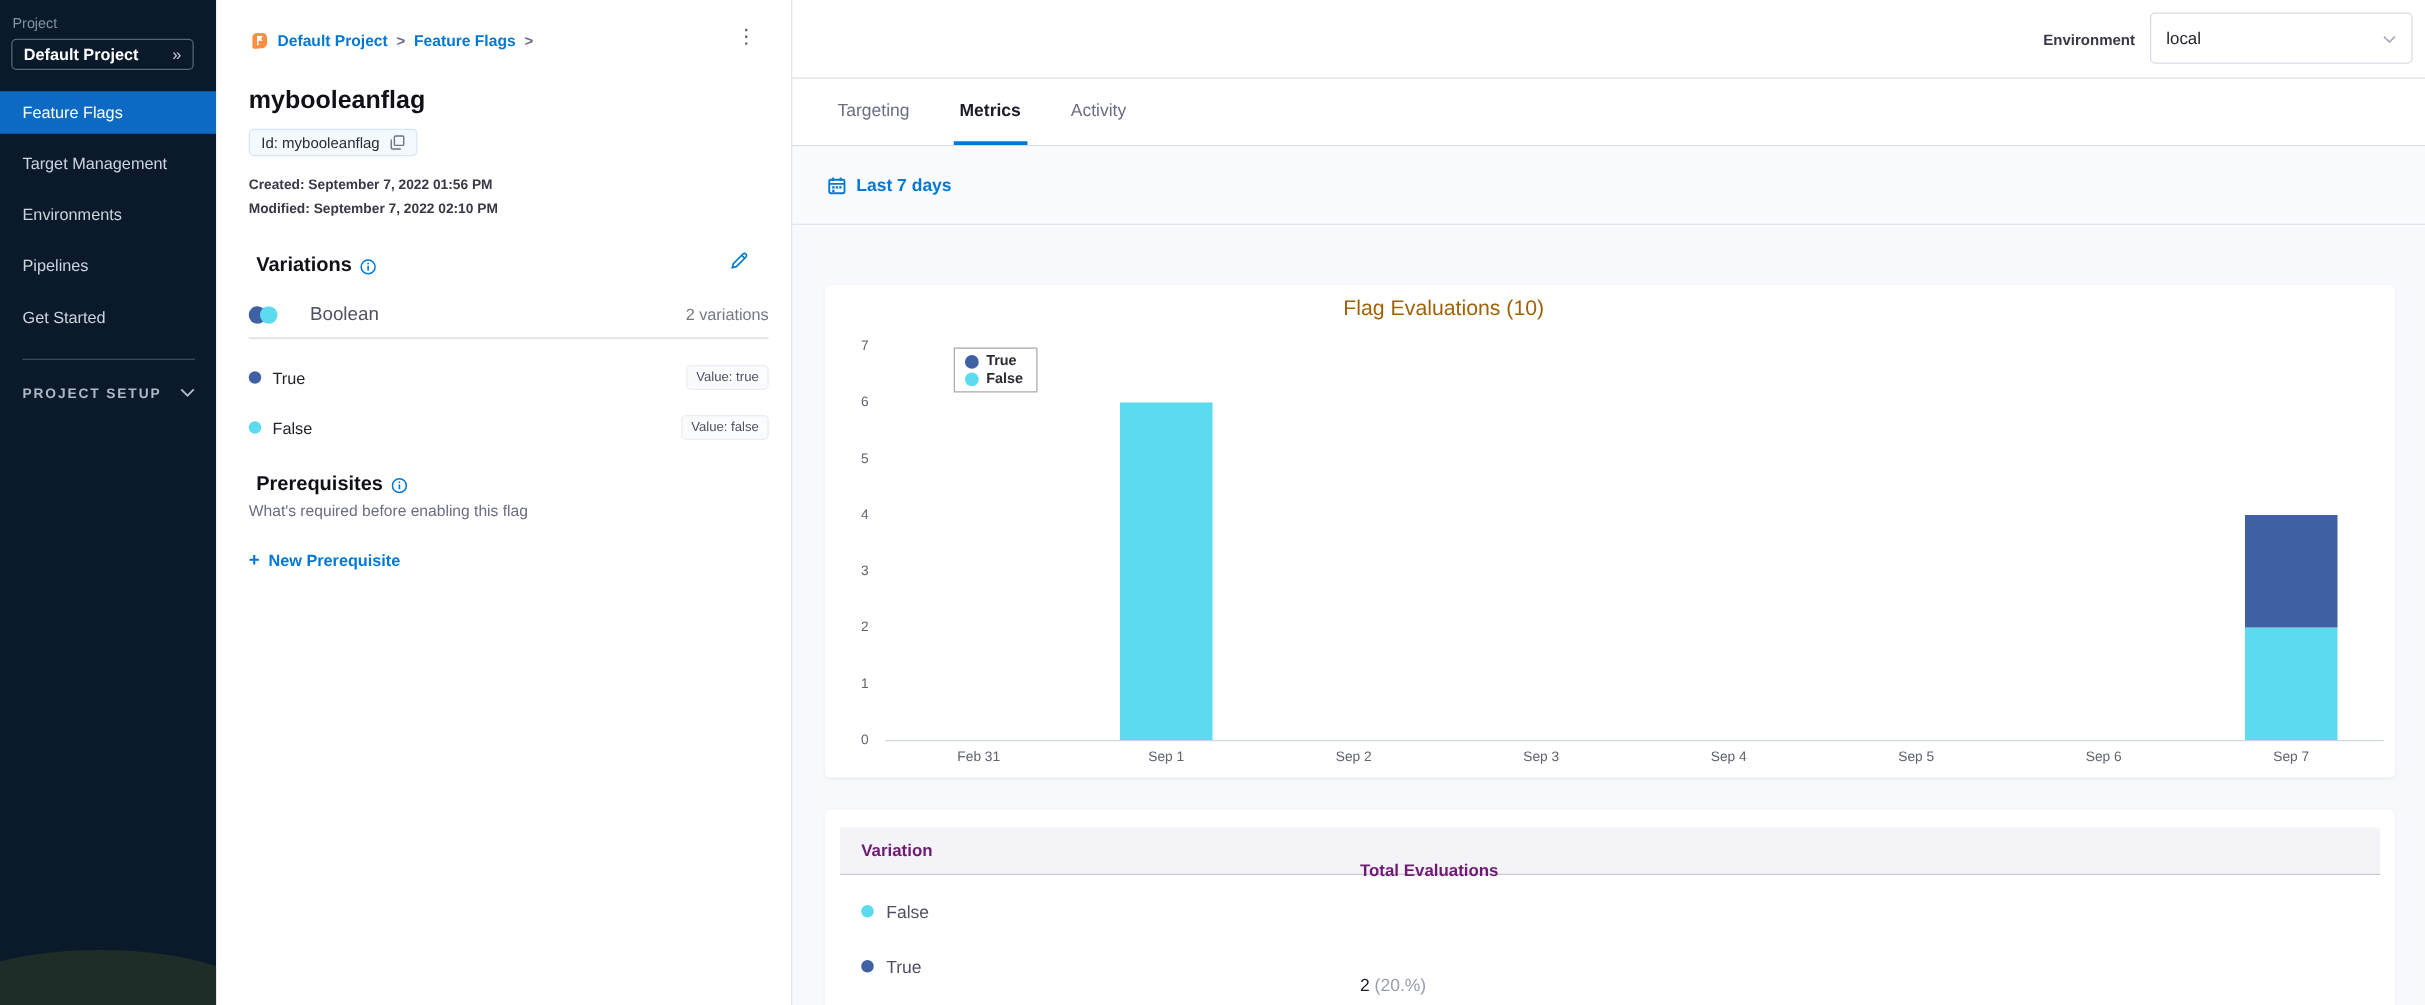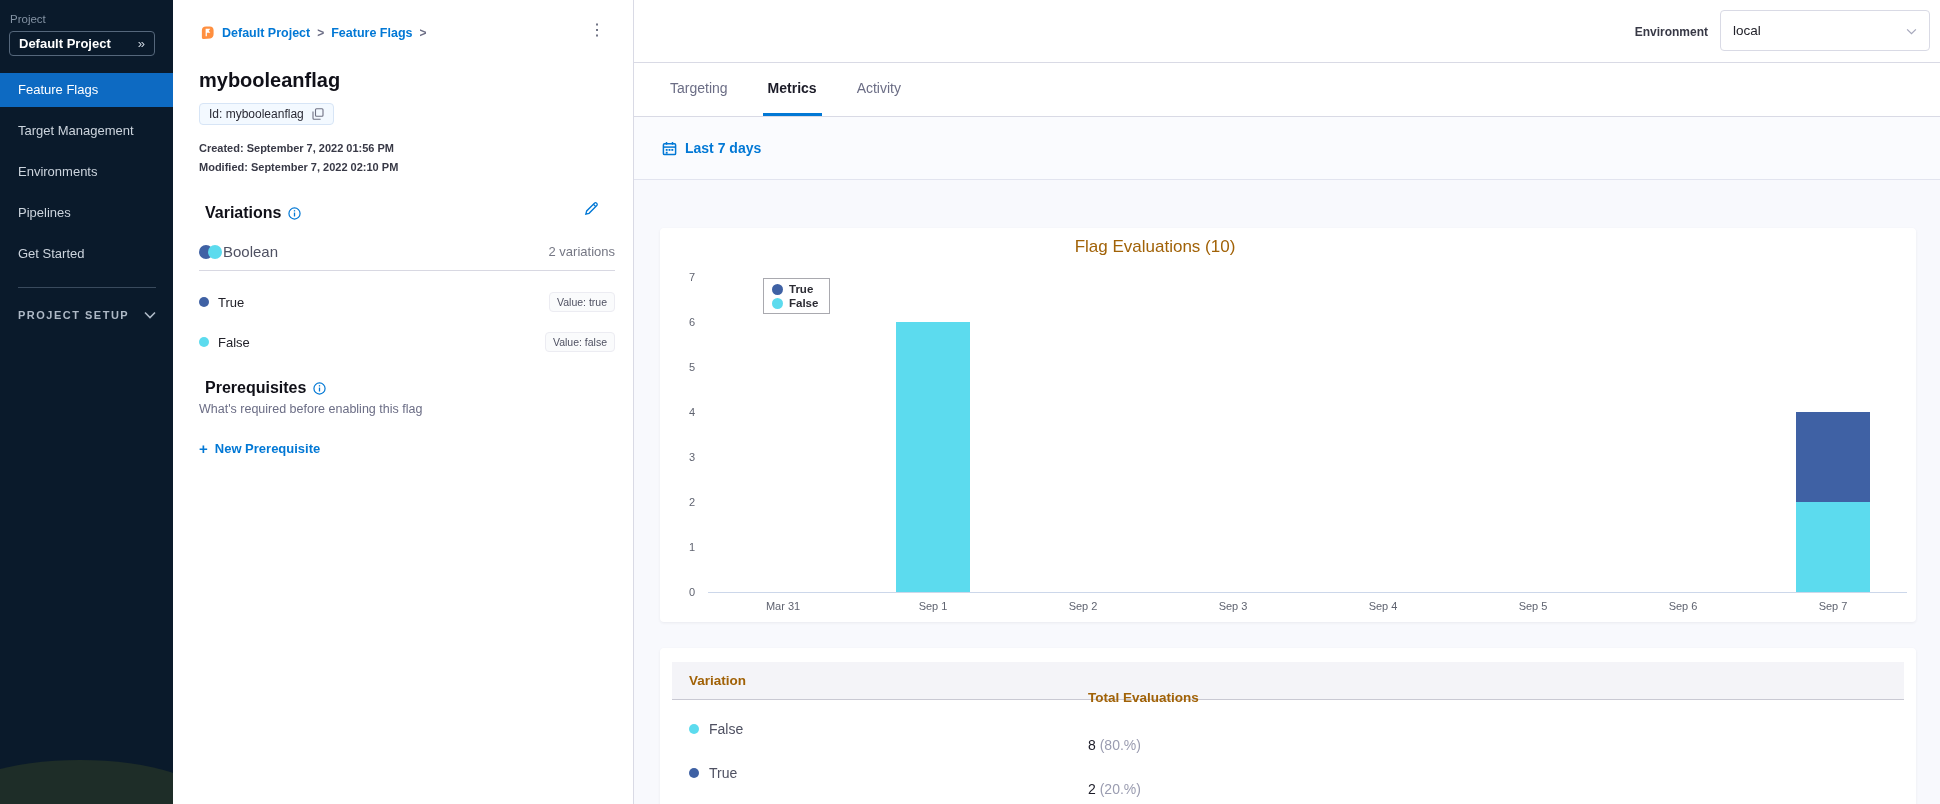--- a/index.html
+++ b/index.html
@@ -26,21 +26,21 @@
   .kebab{position:absolute;left:410px;top:20px;font-size:16px;color:#565a6e;cursor:pointer;line-height:1;padding:2px 6px;}
   .flag-title{position:absolute;left:26px;top:69px;font-size:20px;font-weight:bold;color:#101018;}
   .id-chip{position:absolute;left:26px;top:103px;height:22px;display:inline-flex;align-items:center;gap:8px;padding:0 9px;background:#f3f9ff;border:1px solid #d7e5f6;border-radius:4px;font-size:12px;color:#2a2a35;}
   .copy-btn{display:inline-flex;cursor:pointer;}
   .meta{position:absolute;left:26px;font-size:11px;font-weight:bold;color:#383946;}
   .meta.created{top:142px;}
   .meta.modified{top:161px;}
   .sec-head{position:absolute;left:32px;font-size:16px;font-weight:bold;color:#101018;display:flex;align-items:center;gap:7px;}
   .edit-pencil{position:absolute;left:410px;top:200px;cursor:pointer;}
   .type-row{position:absolute;left:26px;right:18px;top:243px;display:flex;align-items:center;justify-content:space-between;}
-  .type-left{display:flex;align-items:center;gap:1px;font-size:15px;color:#4f5162;}
+  .type-left{display:flex;align-items:center;gap:26px;font-size:15px;color:#4f5162;}
   .dot-pair{display:flex;align-items:center;}
   .dot-pair span{width:14px;height:14px;border-radius:50%;display:inline-block;}
   .dot-pair span:last-child{margin-left:-5px;}
   .var-count{font-size:13px;color:#757784;}
   .var-divider{position:absolute;left:26px;right:18px;top:270px;height:1px;background:#d8d8e2;}
   .var-list{position:absolute;left:26px;right:18px;top:282px;}
   .var-row{height:40px;display:flex;align-items:center;justify-content:space-between;}
   .var-left{display:flex;align-items:center;gap:9px;}
   .var-name{font-size:13px;color:#22222a;}
   .value-chip{font-size:10.5px;color:#4f5162;background:#fafbfc;border:1px solid #ececf2;border-radius:4px;padding:3px 7px;}
@@ -72,21 +72,21 @@
   .axis-line{position:absolute;left:48px;top:364px;width:1199px;height:1px;background:#ccd7ea;}
   .ytick{position:absolute;left:0;width:35px;text-align:right;font-size:11px;color:#5f6370;line-height:14px;}
   .xtick{position:absolute;top:372px;width:100px;text-align:center;font-size:11px;color:#5f6370;}
   .bar{position:absolute;width:74px;cursor:pointer;}
 
   
   .table-card{position:relative;margin-top:26px;width:1256px;height:240px;background:#fff;border-radius:4px;box-shadow:0 1px 3px rgba(40,41,61,.07);padding:14px 12px 0;}
   .t-head{display:flex;height:38px;align-items:center;background:#f4f4f8;border-bottom:1px solid #c9c9d3;}
   .t-col1{width:416px;padding-left:17px;display:flex;align-items:center;gap:10px;}
   .t-col2{flex:1;margin-top:32px;}
-  .t-h{font-size:13.5px;font-weight:bold;color:#a16207;}
+  .t-h{font-size:13.5px;font-weight:bold;color:#701a75;}
   .t-body .t-row:first-child{margin-top:7px;}
   .t-row{display:flex;height:44px;align-items:center;}
   .t-name{font-size:14px;color:#4f5162;}
   .t-total{font-size:14px;color:#1c1c28;}
   .t-pct{font-size:14px;color:#9a9cb0;}
 </style>
 </head>
 <body>
 
 <div class="sidebar">
@@ -253,21 +253,21 @@
         </div>
       <div style="position:absolute;inset:0;">
           <div class="ytick" style="top: 357px;">0</div>
           <div class="ytick" style="top: 312px;">1</div>
           <div class="ytick" style="top: 267px;">2</div>
           <div class="ytick" style="top: 222px;">3</div>
           <div class="ytick" style="top: 177px;">4</div>
           <div class="ytick" style="top: 132px;">5</div>
           <div class="ytick" style="top: 87px;">6</div>
           <div class="ytick" style="top: 42px;">7</div>
-          <div class="xtick" style="left: 73px;">Mar 31</div>
+          <div class="xtick" style="left: 73px;">Feb 31</div>
           <div class="xtick" style="left: 223px;">Sep 1</div>
           <div class="xtick" style="left: 373px;">Sep 2</div>
           <div class="xtick" style="left: 523px;">Sep 3</div>
           <div class="xtick" style="left: 673px;">Sep 4</div>
           <div class="xtick" style="left: 823px;">Sep 5</div>
           <div class="xtick" style="left: 973px;">Sep 6</div>
           <div class="xtick" style="left: 1123px;">Sep 7</div>
           <div class="bar" style="left: 236px; top: 94px; height: 270px; background: rgb(92, 219, 238);"></div>
           <div class="bar" style="left: 1136px; top: 274px; height: 90px; background: rgb(92, 219, 238);"></div>
           <div class="bar" style="left: 1136px; top: 184px; height: 90px; background: rgb(63, 97, 164);"></div>
@@ -281,21 +281,20 @@
             <span class="t-h">Variation</span>
           </div>
         <div class="t-col2"><span class="t-h">Total Evaluations</span></div>
       </div>
       <div class="t-body">
           <div class="t-row">
             <div class="t-col1">
               <span class="dot" style="background: rgb(92, 219, 238);"></span>
               <span class="t-name">False</span>
             </div>
-            <div class="t-col2"><span class="t-total">8 </span><span class="t-pct">(80.%)</span></div>
           </div>
           <div class="t-row">
             <div class="t-col1">
               <span class="dot" style="background: rgb(63, 97, 164);"></span>
               <span class="t-name">True</span>
             </div>
             <div class="t-col2"><span class="t-total">2 </span><span class="t-pct">(20.%)</span></div>
           </div>
         </div>
     </div>

